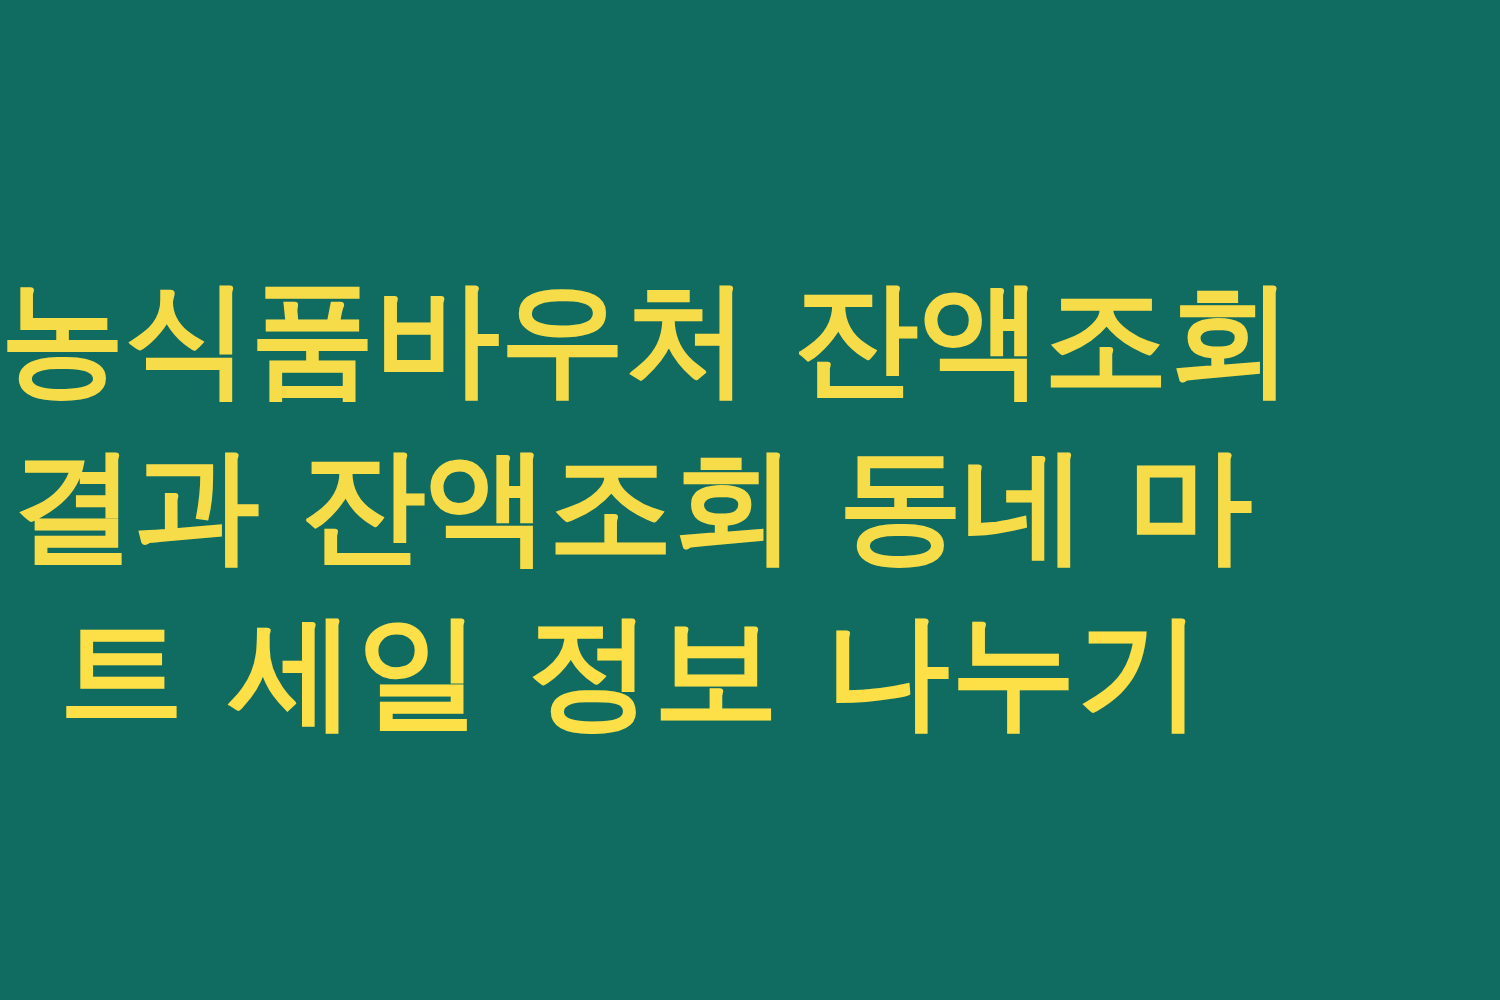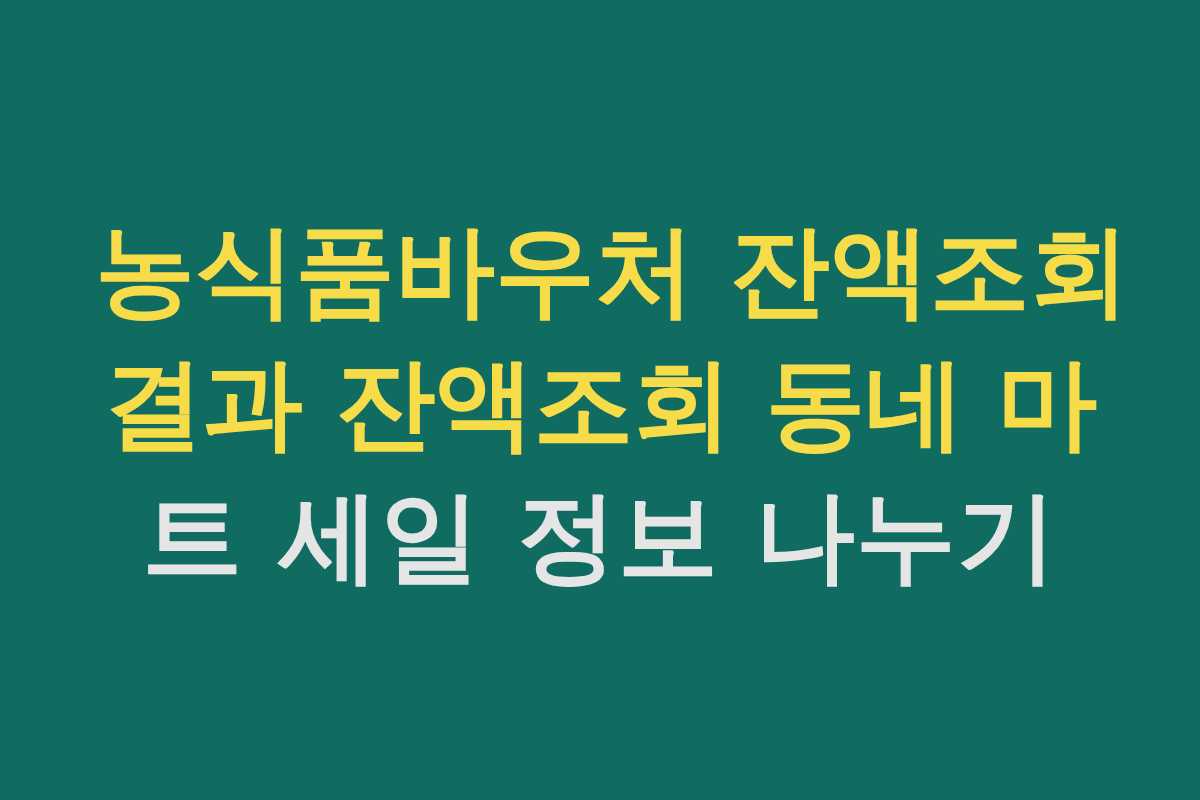--- a/index.html
+++ b/index.html
@@ -15,21 +15,20 @@
     font-family: "DejaVu Sans", "Liberation Sans", sans-serif;
   }
 
   #banner {
     position: relative;
     width: 1200px;
     height: 800px;
     box-sizing: border-box;
     display: flex;
     align-items: center;
-    justify-content: center;
     background-color: #106b60;
   }
 
   #headline-block {
     width: 1010px;
     text-align: center;
     display: flex;
     flex-direction: column;
     justify-content: center;
     margin-top: 6px;
@@ -52,15 +51,15 @@
   .headline-line.line-2 { letter-spacing: -1px; }
   .headline-line.line-3 { letter-spacing: 1px; }
 </style>
 </head>
 <body>
 
 <div id="banner" style="background-color: rgb(16, 107, 96);">
   <div id="headline-block">
     <span class="headline-line line-1" style="color: rgb(247, 220, 74);">농식품바우처 잔액조회</span>
     <span class="headline-line line-2" style="color: rgb(247, 220, 74);">결과 잔액조회 동네 마</span>
-    <span class="headline-line line-3" style="color: #e5e5e5;">트 세일 정보 나누기</span>
+    <span class="headline-line line-3" style="color: #fde047;">트 세일 정보 나누기</span>
   </div>
 </div>
 
 </body></html>

